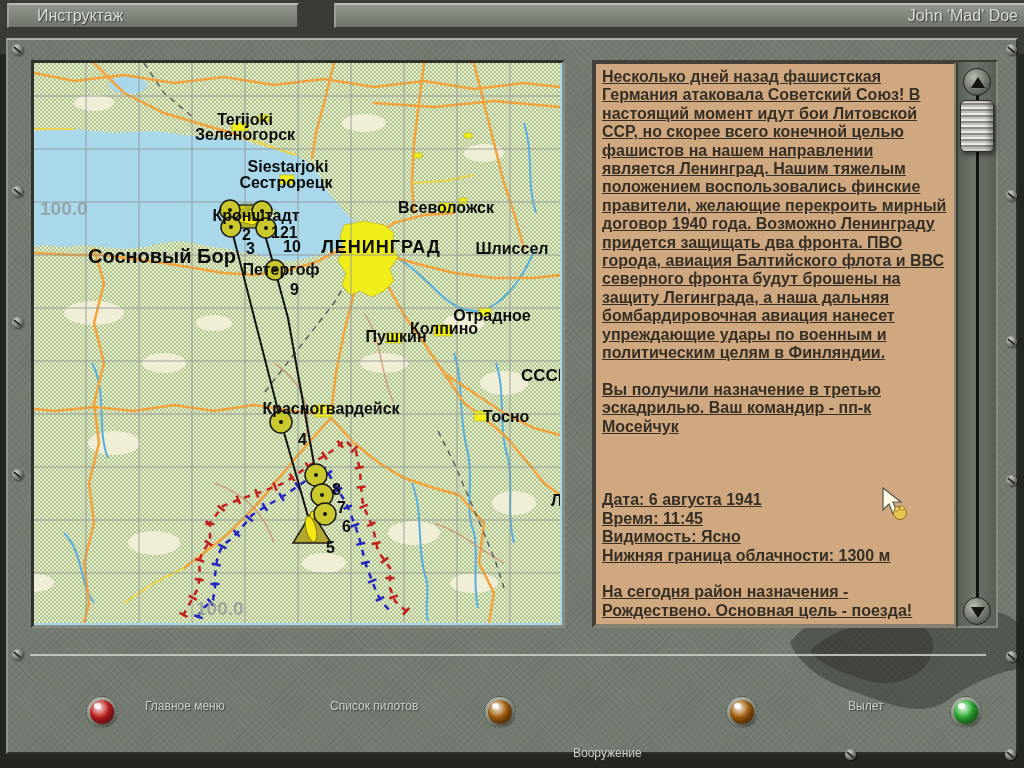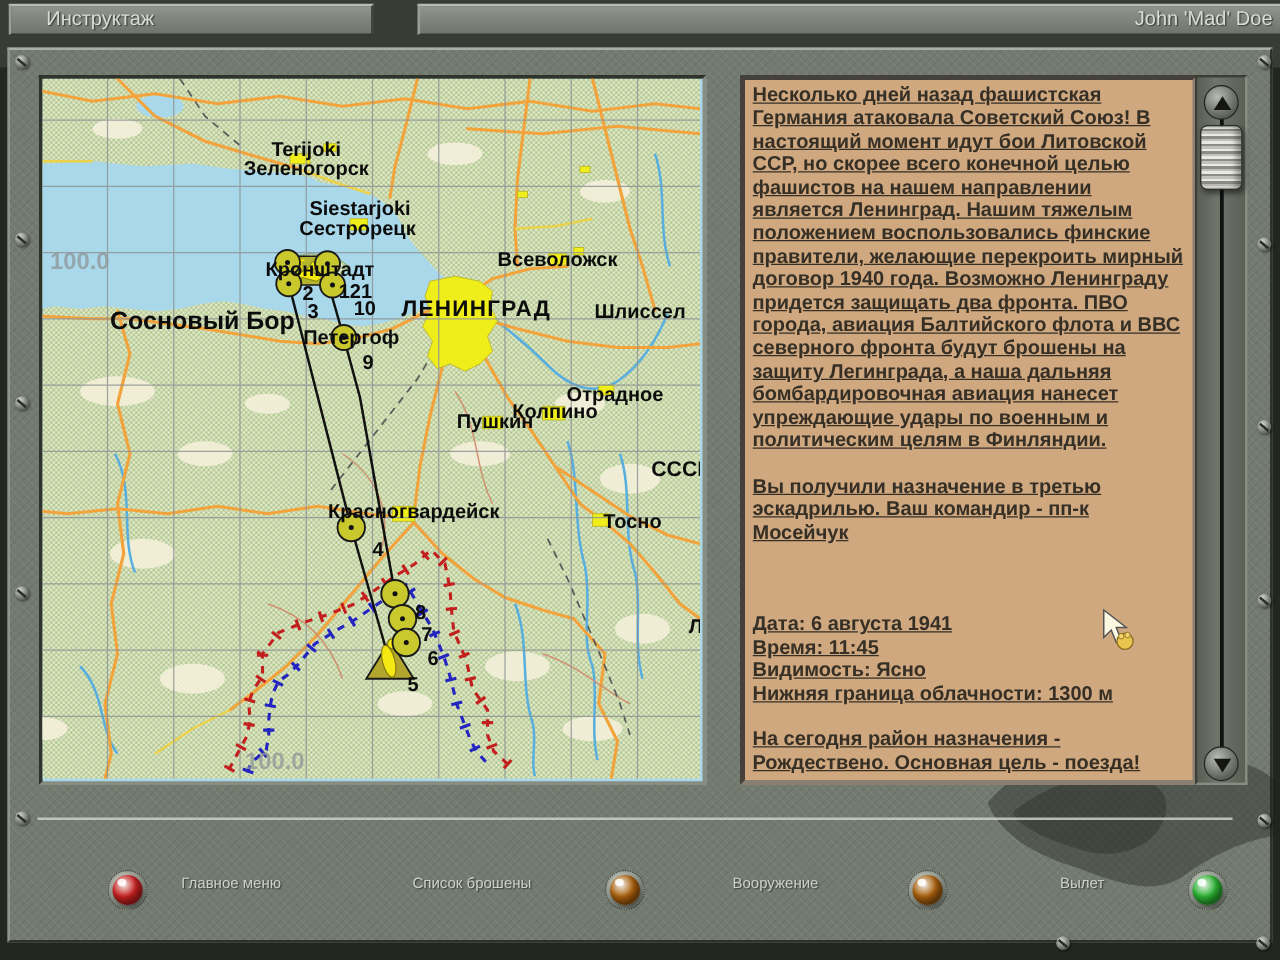--- a/index.html
+++ b/index.html
@@ -359,28 +359,28 @@
 
 <div class="divider"></div>
 
 <div class="push" style="left:78px;top:688px;">
   <div class="nut"></div>
   <div class="ring"></div>
   <div class="ball" style="background: radial-gradient(circle at 38% 32%, rgba(255, 255, 255, 0.65), rgb(212, 34, 34) 45%, rgb(212, 34, 34));"></div>
 </div>
 <div class="foot-label" style="left:145px;">Главное меню</div>
 
-<div class="foot-label" style="left:330px;">Список брошены</div>
+<div class="foot-label" style="left:330px;">Список пилотов</div>
 <div class="push" style="left:476px;top:688px;">
   <div class="nut"></div>
   <div class="ring"></div>
   <div class="ball" style="background: radial-gradient(circle at 38% 32%, rgba(255, 255, 255, 0.65), rgb(181, 103, 15) 45%, rgb(181, 103, 15));"></div>
 </div>
 
-<div class="foot-label" style="left:586px;">Вооружение</div>
+<div class="foot-label" style="left:573px;margin-top:47px;">Вооружение</div>
 <div class="push" style="left:718px;top:688px;">
   <div class="nut"></div>
   <div class="ring"></div>
   <div class="ball" style="background: radial-gradient(circle at 38% 32%, rgba(255, 255, 255, 0.65), rgb(181, 103, 15) 45%, rgb(181, 103, 15));"></div>
 </div>
 
 <div class="foot-label" style="left:848px;">Вылет</div>
 <div class="push" style="left:942px;top:688px;">
   <div class="nut"></div>
   <div class="ring"></div>

